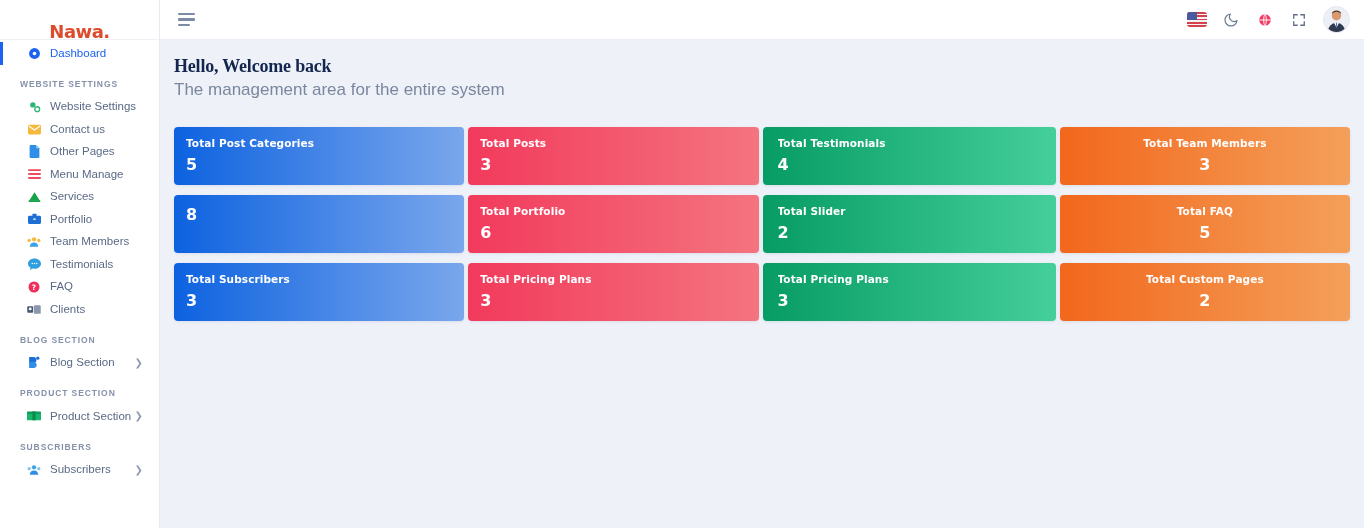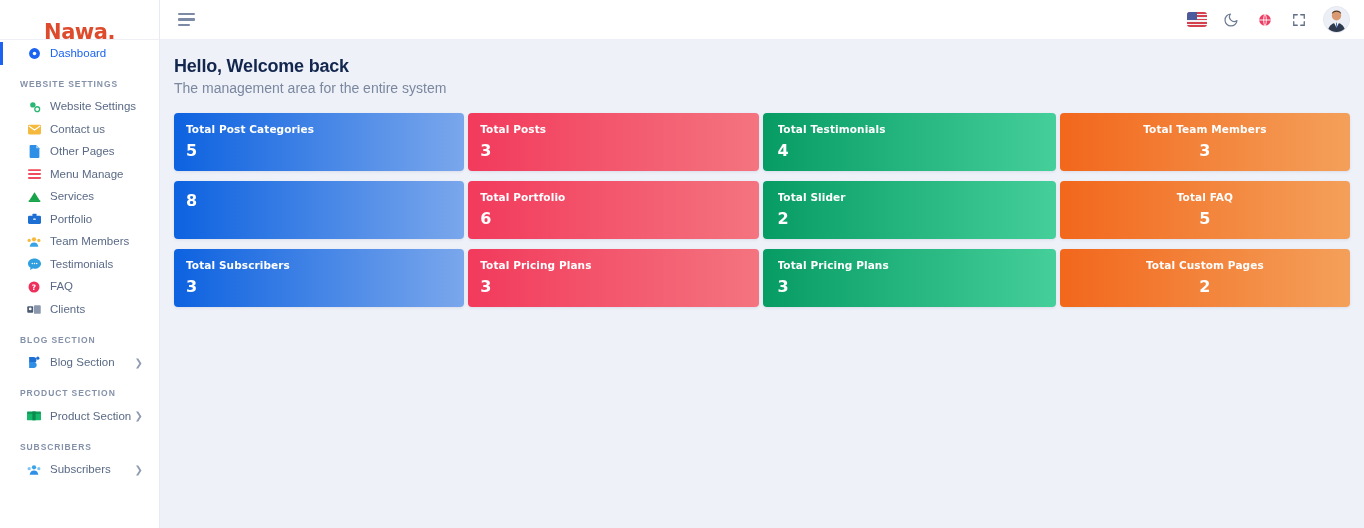--- a/index.html
+++ b/index.html
@@ -19,21 +19,21 @@
     flex: 0 0 160px;
     overflow: hidden;
     position: relative;
   }
   .brand {
     height: 40px;
     display: flex; align-items: center; justify-content: center;
     border-bottom: 1px solid #eef0f6;
   }
   .brand-text {
-    font-size: 21px; font-weight: 700; letter-spacing: -0.5px;
+    font-size: 18px; font-weight: 700; letter-spacing: -0.5px;
     color: #dd4b2c;
     font-family: "DejaVu Sans", sans-serif;
     margin-top: 24px;
   }
   .nav { padding-top: 2px; }
   .nav-item {
     display: flex; align-items: center;
     height: 22.5px;
     padding-left: 26px;
     font-size: 11.5px;
@@ -100,23 +100,23 @@
     width: 27px; height: 27px; border-radius: 50%; overflow: hidden;
     background: #e6e9f2; position: relative; cursor: pointer;
     border: 1px solid #e3e7f0;
   }
 
   
   .content { flex: 1; padding: 16px 14px 0 14px; overflow: hidden; }
   .page-title {
     font-size: 18px; font-weight: 700; color: #12264e;
     letter-spacing: -0.2px; margin-bottom: 3px;
-    font-family: Liberation Sans, sans-serif;
-  }
-  .page-sub { font-size: 14px; color: #7a879e; margin-bottom: 17px; }
+    font-family: Liberation Serif, serif;
+  }
+  .page-sub { font-size: 17px; color: #7a879e; margin-bottom: 27px; }
 
   .cards { display: flex; flex-direction: column; gap: 10px; }
   .card-row { display: flex; gap: 4px; }
   .stat-card {
     flex: 1 1 0; min-width: 0;
     height: 58px; border-radius: 4px;
     padding: 10px 12px 0 12px;
     color: #ffffff;
     box-shadow: 0 1px 3px rgba(35,55,100,0.10);
     cursor: pointer;

